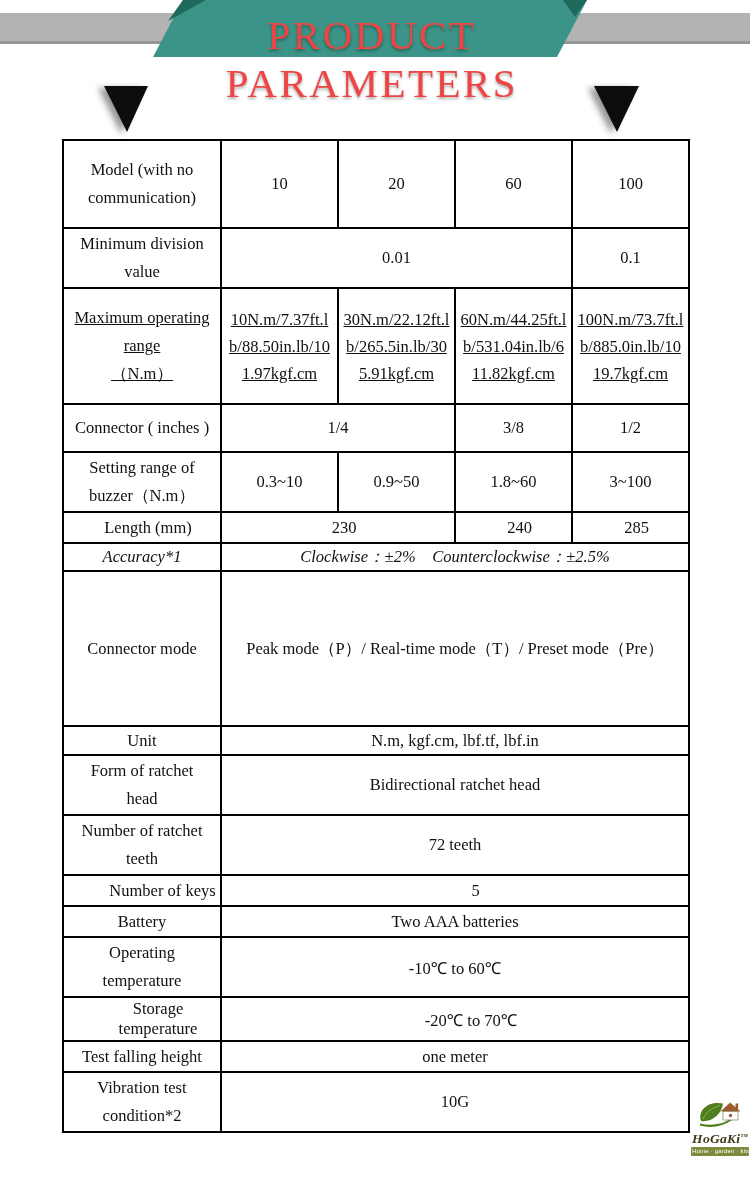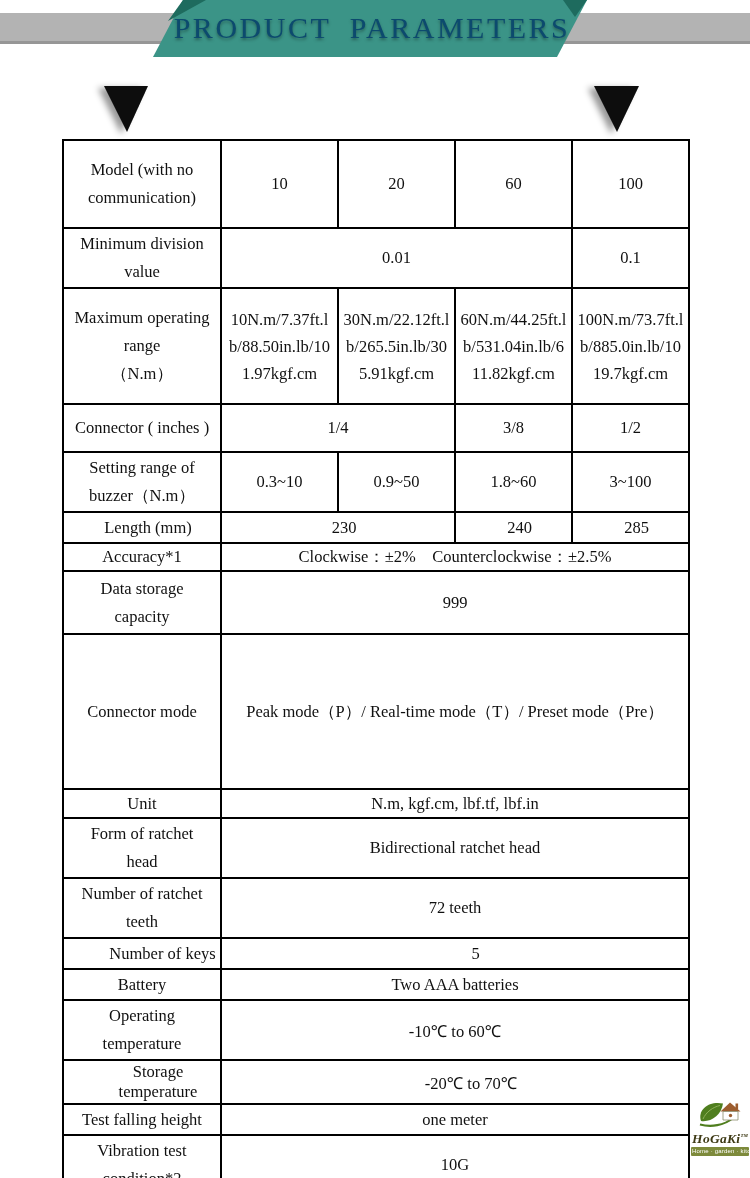--- a/index.html
+++ b/index.html
@@ -3,40 +3,40 @@
 <meta charset="utf-8">
 <style>
   html,body { margin:0; padding:0; }
   body {
     width:750px; height:1178px; position:relative; background:#ffffff;
     font-family:"Liberation Serif", serif; overflow:hidden;
   }
   .banner-svg { position:absolute; top:0; left:0; }
   .page-title {
     position:absolute; top:11px; left:163px; width:418px; text-align:center;
-    font-family:"Liberation Serif", serif; font-size:30px; color:#0c4a6e;
+    font-family:"Liberation Serif", serif; font-size:41px; color:#ef4444;
     letter-spacing:2.5px; word-spacing:9px;
     text-shadow:0 2px 3px rgba(0,0,0,0.35);
   }
   .arrows-svg { position:absolute; top:0; left:0; }
 
   table.params {
     position:absolute; top:139px; left:62px;
     border-collapse:collapse; table-layout:fixed; width:626px;
   }
   table.params td {
     border:2px solid #000000; text-align:center; vertical-align:middle;
     font-size:16.5px; color:#101010; padding:1px 4px;
     font-family:"Liberation Serif", serif;
   }
   td.ml { white-space:pre-line; line-height:28px; }
   td.wrap { word-break:break-all; font-size:15.5px; line-height:27px; padding:1px 5px; }
-  tr.r0 td{height:84px;} tr.r1 td{height:53px;} tr.r2 td{height:112px;}
+  tr.r0 td{height:84px;} tr.r1 td{height:53px;} tr.r2 td{height:112px;text-decoration:underline;}
   tr.r3 td{height:44px;} tr.r4 td{height:53px;} tr.r5 td{height:27px;padding-left:16px;}
-  tr.r6 td{height:24px;} tr.r7 td{height:59px;} tr.r8 td{height:151px;}
+  tr.r6 td{height:24px;font-style:italic;} tr.r7 td{height:59px;} tr.r8 td{height:151px;}
   tr.r9 td{height:25px;} tr.r10 td{height:54px;} tr.r11 td{height:55px;}
   tr.r12 td{height:27px;padding-left:45px;} tr.r13 td{height:27px;} tr.r14 td{height:53px;}
   tr.r15 td{height:27px;padding-left:36px;} tr.r16 td{height:27px;margin-top:13px;} tr.r17 td{height:54px;}
 
   .logo {
     position:absolute; left:691px; top:1099px; width:58px; text-align:center;
   }
   .logo-art { display:block; margin:0 auto; }
   .logo-name {
     font-family:"Liberation Serif", serif; font-weight:bold; font-style:italic;
@@ -121,25 +121,20 @@
   <tr class="r5">
     <td>Length (mm)</td>
     <td colspan="2">230</td>
     <td>240</td>
     <td>285</td>
   </tr>
   <tr class="r6">
     <td>Accuracy*1</td>
     <td colspan="4">Clockwise：±2%&nbsp;&nbsp;&nbsp;&nbsp;Counterclockwise：±2.5%</td>
   </tr>
-  <tr class="r7">
-    <td class="ml">Data storage
-capacity</td>
-    <td colspan="4">999</td>
-  </tr>
   <tr class="r8">
     <td>Connector mode</td>
     <td colspan="4">Peak mode（P）/ Real-time mode（T）/ Preset mode（Pre）</td>
   </tr>
   <tr class="r9">
     <td>Unit</td>
     <td colspan="4">N.m, kgf.cm, lbf.tf, lbf.in</td>
   </tr>
   <tr class="r10">
     <td class="ml">Form of ratchet

